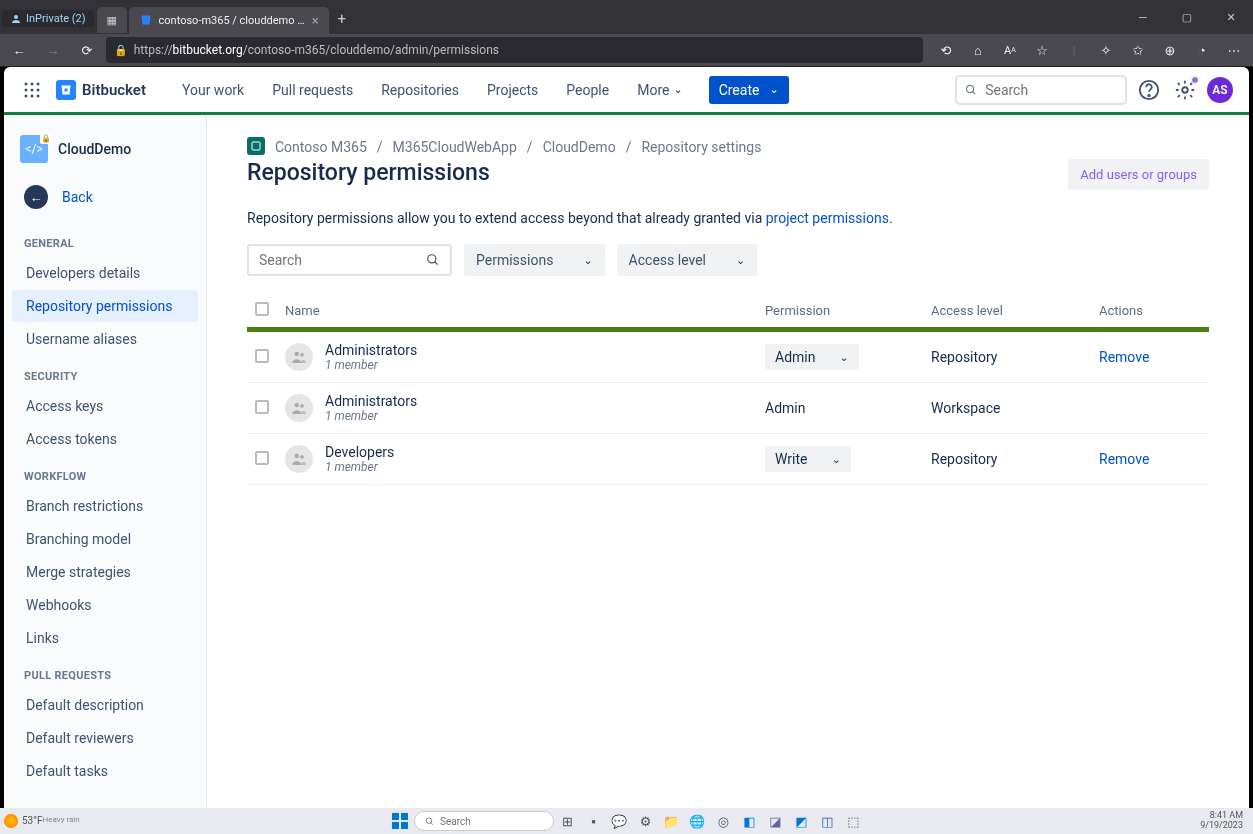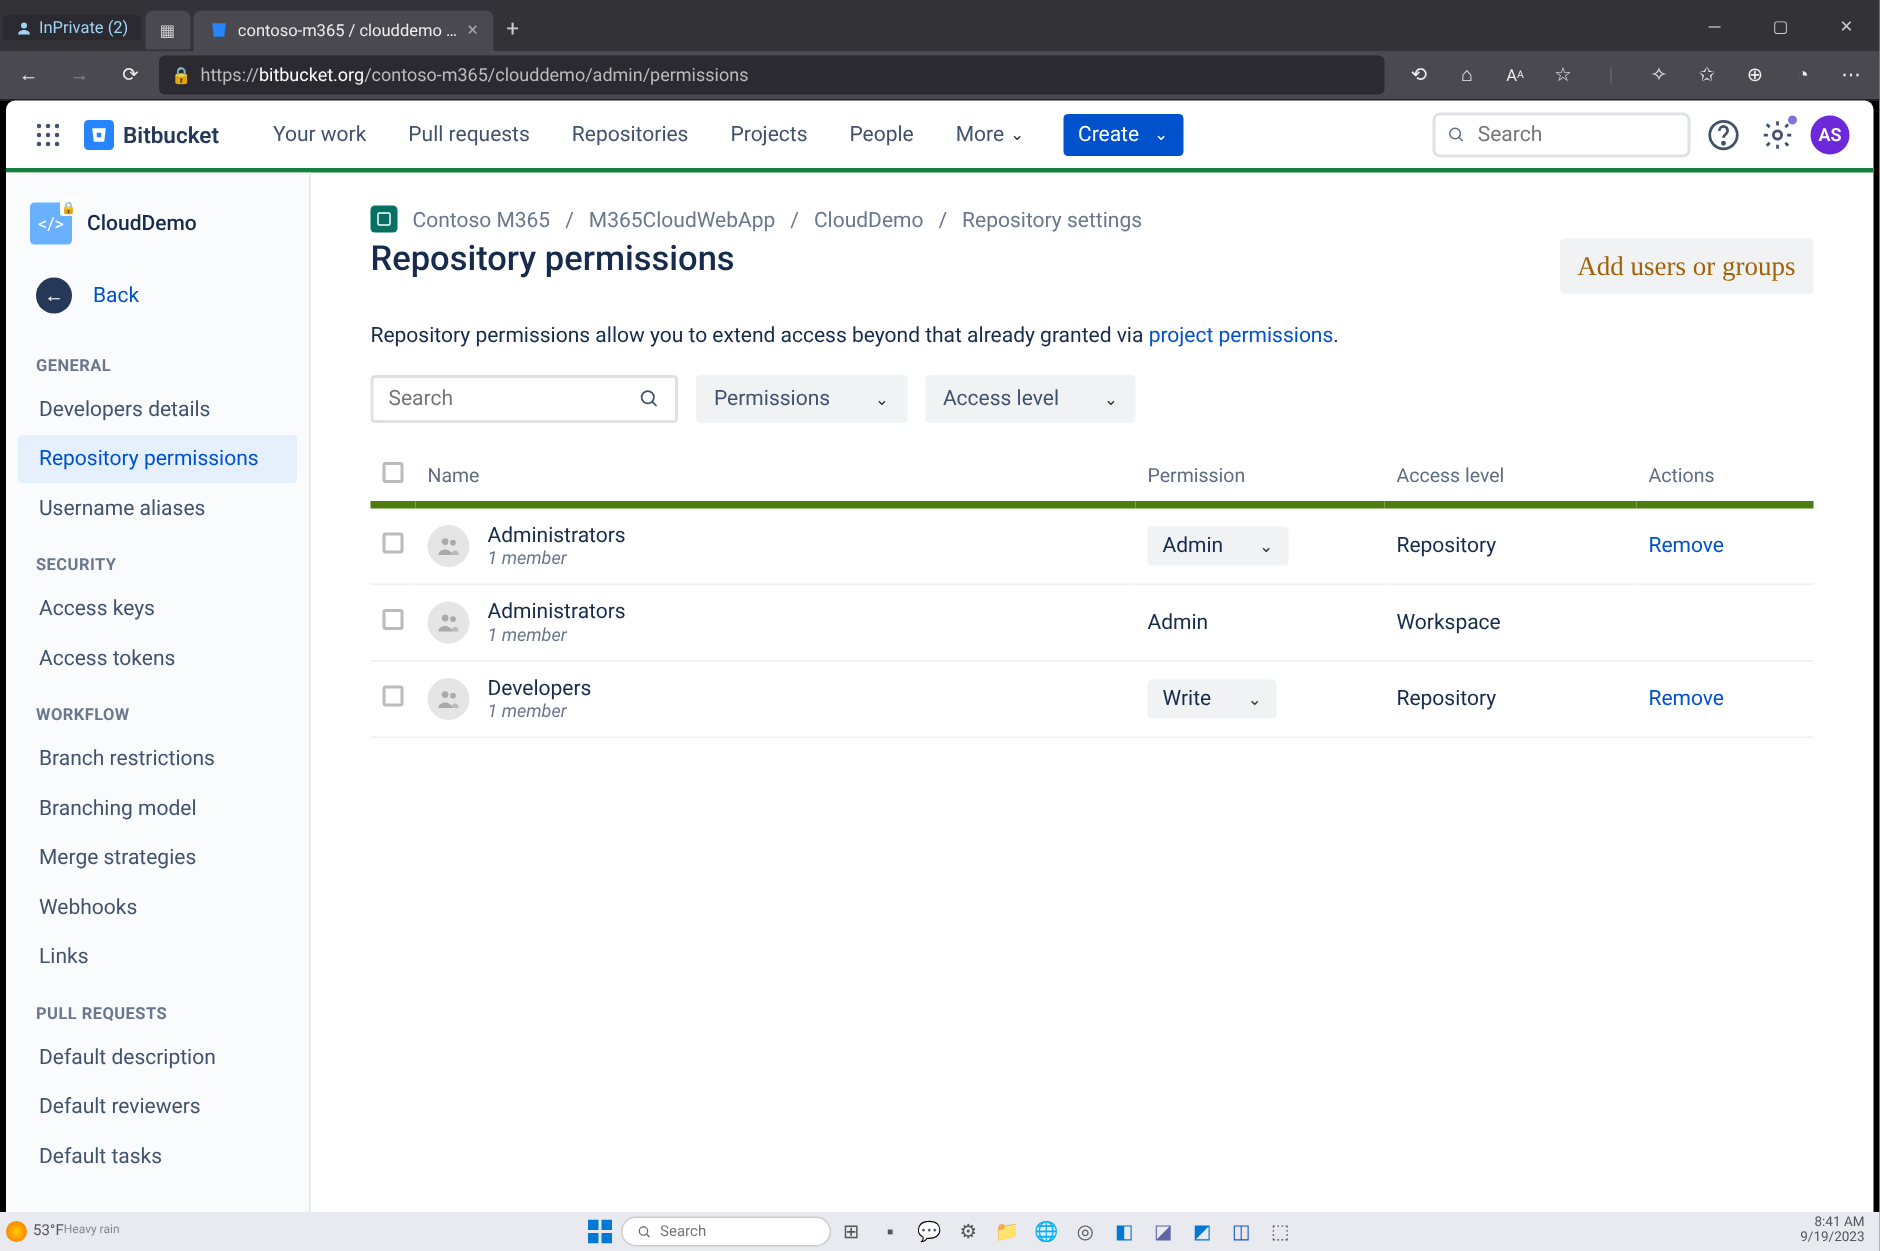--- a/index.html
+++ b/index.html
@@ -58,21 +58,21 @@
 .sb-item { padding:8px 14px; margin:1px 8px; font-size:14px; color:#42526e; cursor:pointer; border-radius:3px; }
 .sb-item.active { background:#e6effc; color:#0052cc; }
 
 .main { flex:1; padding:22px 40px; overflow:auto; }
 .breadcrumb { display:flex; align-items:flex-end; gap:10px; font-size:14px; color:#5e6c84; margin-bottom:4px; }
 .bc-icon { width:18px; height:18px; background:#067065; border-radius:3px; display:flex; align-items:center; justify-content:center; }
 .bc-link { cursor:pointer; color:#6b778c; }
 .bc-sep { color:#6b778c; }
 .title-row { display:flex; justify-content:space-between; align-items:flex-start; margin-bottom:20px; }
 .page-title { font-size:23px; font-weight:500; color:#172b4d; }
-.add-btn { background:#f1f2f4; padding:8px 12px; border-radius:3px; font-size:18px; color:#a16207; cursor:pointer;font-family:Liberation Serif, serif; }
+.add-btn { background:#f1f2f4; padding:8px 12px; border-radius:3px; font-size:13px; color:#8b5cf6; cursor:pointer; }
 .desc { font-size:14px; color:#172b4d; margin-bottom:18px; }
 .desc a { color:#0052cc; text-decoration:none; cursor:pointer; }
 .filters { display:flex; gap:12px; margin-bottom:18px; }
 .filter-search { width:205px; height:32px; border:2px solid #dfe1e6; border-radius:3px; display:flex; align-items:center; padding:0 10px; justify-content:space-between; }
 .filter-search input { border:none; outline:none; font-size:14px; width:140px; }
 .filter-dd { background:#f1f2f4; padding:6px 12px; border-radius:3px; font-size:14px; color:#42526e; cursor:pointer; display:flex; align-items:center; gap:30px; min-width:120px; justify-content:space-between; }
 
 .tbl { width:100%; border-collapse:collapse; }
 .tbl th { text-align:left; font-size:13px; font-weight:400; color:#5e6c84; padding:8px 8px; border-bottom:5px solid #4d7c0f; }
 .tbl td { padding:10px 8px; border-bottom:1px solid #f0f0f0; font-size:14px; color:#172b4d; vertical-align:middle; }

